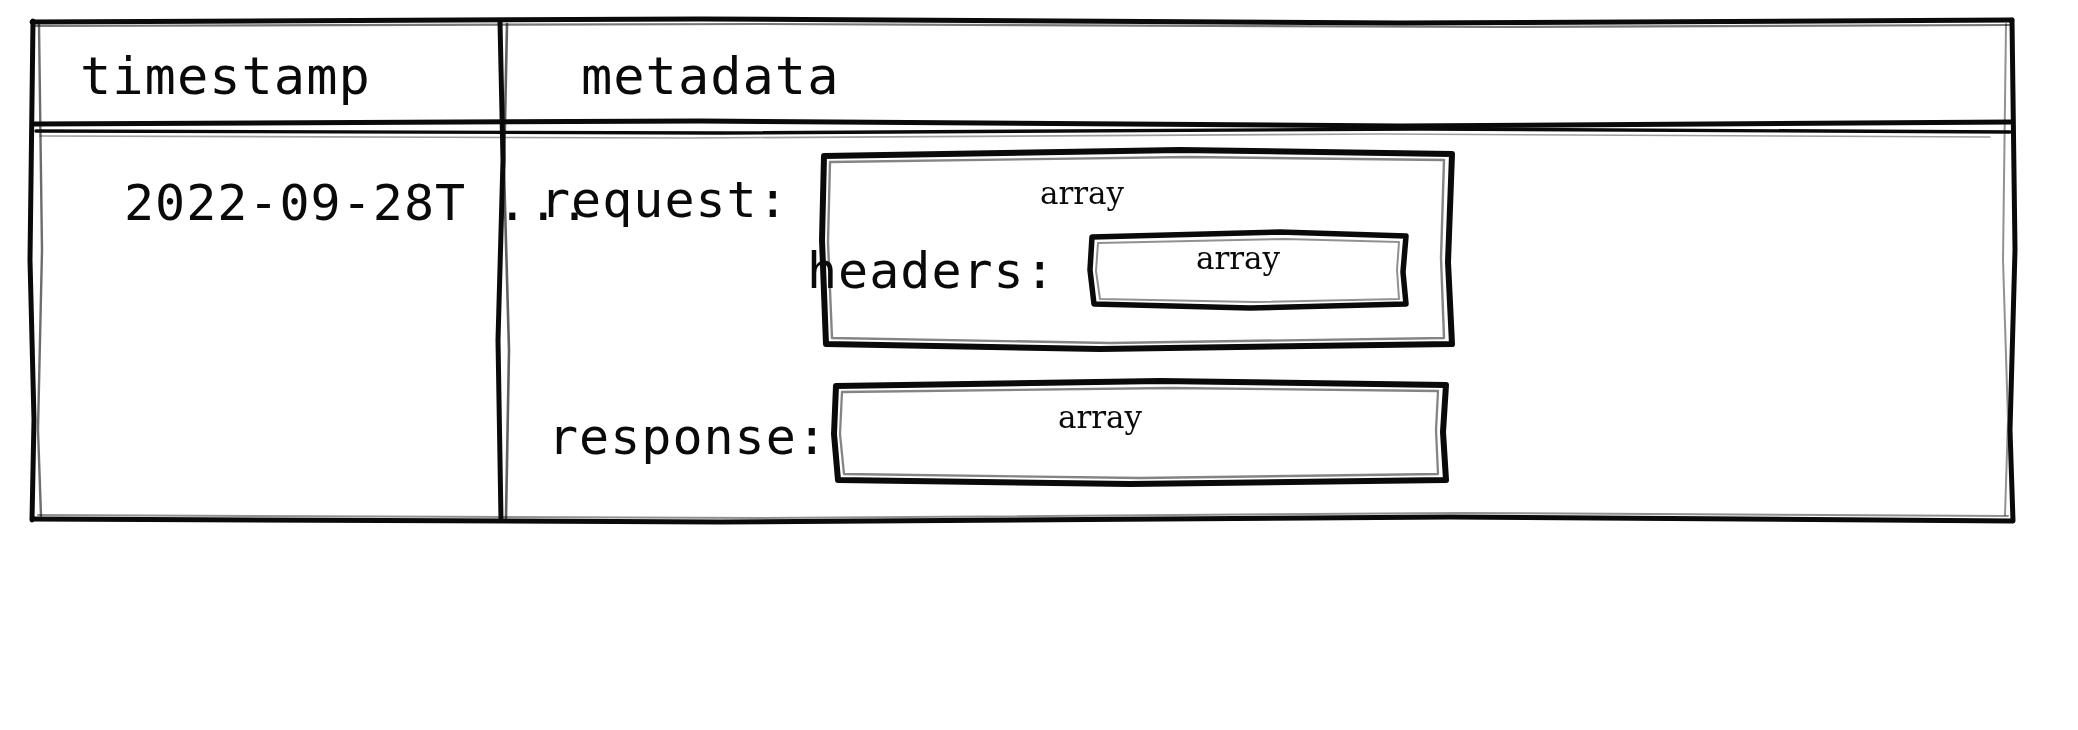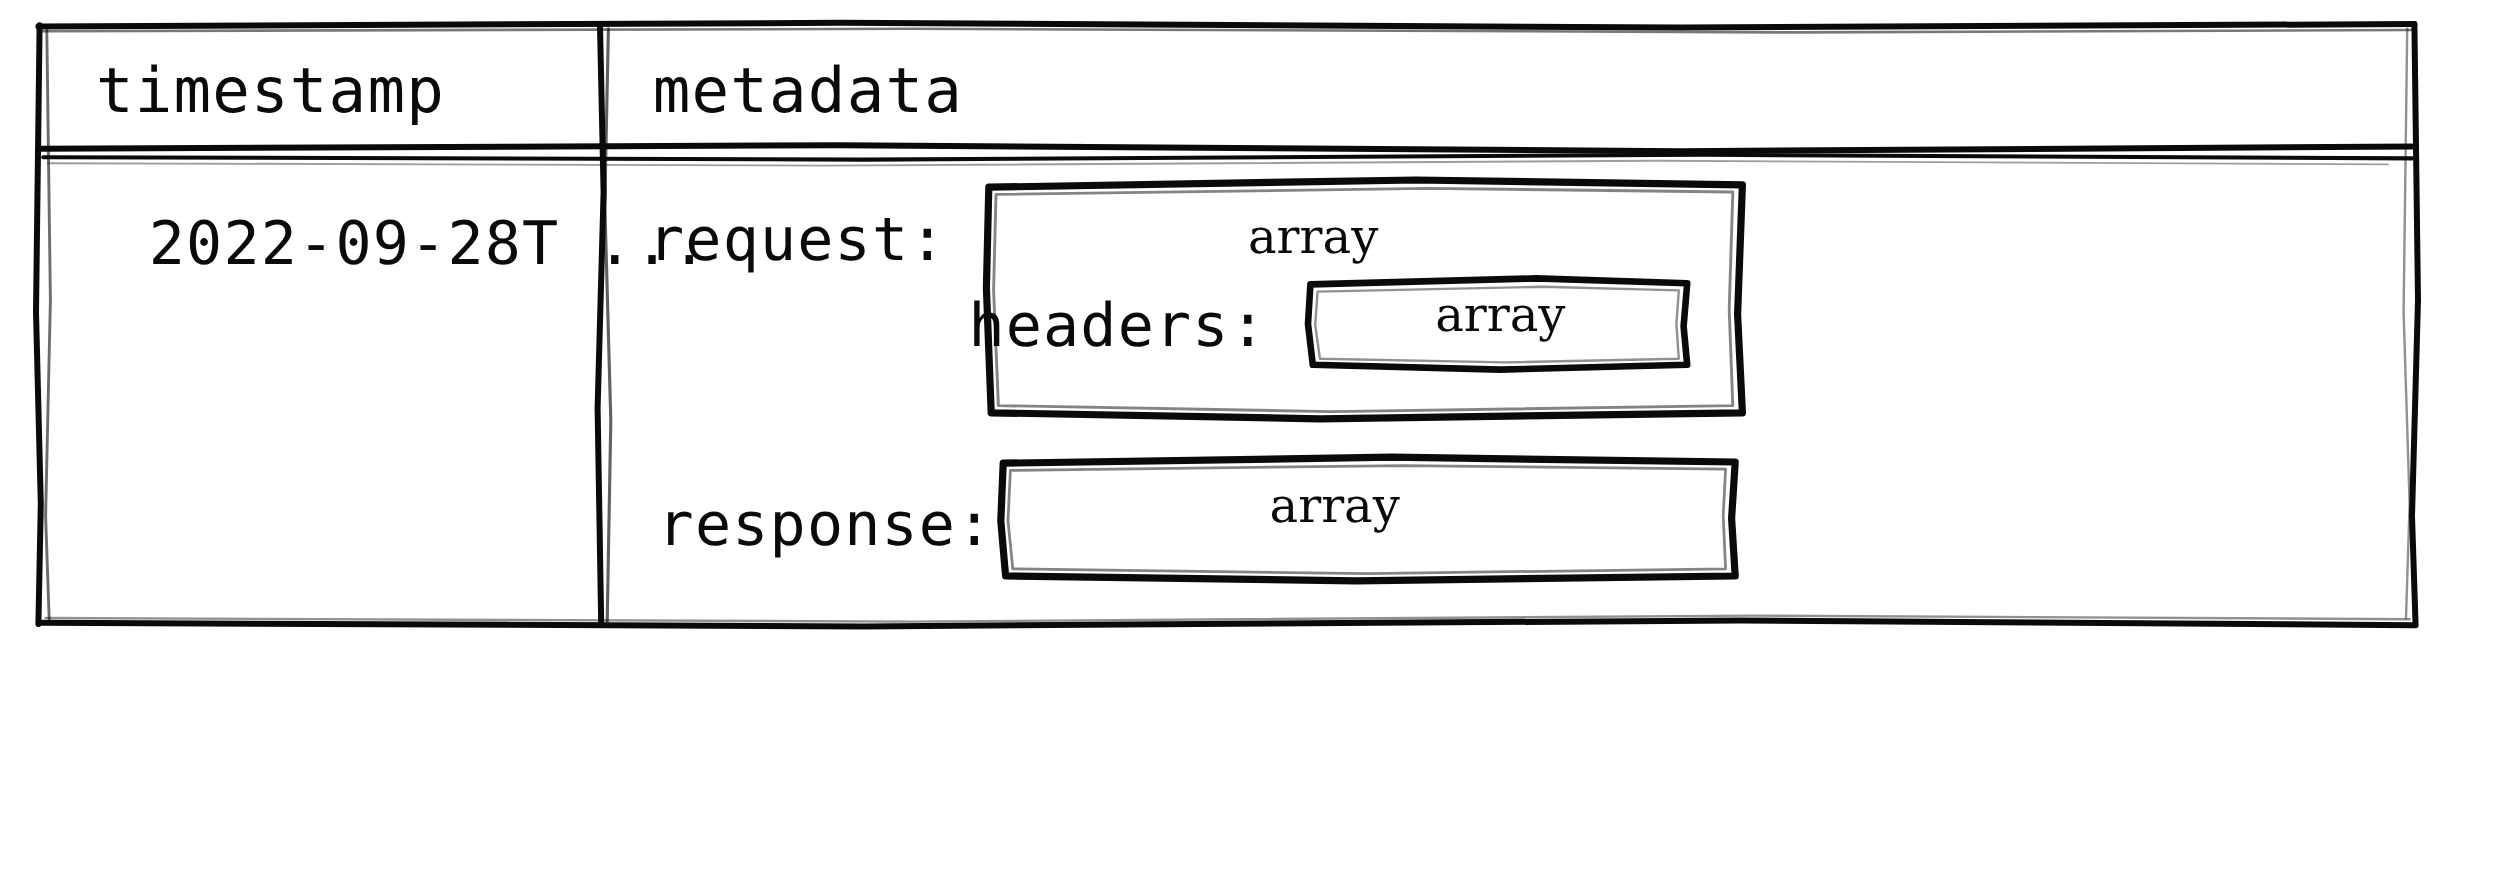--- a/index.html
+++ b/index.html
@@ -64,28 +64,28 @@
   .field-key {
     font-family: "DejaVu Sans Mono", monospace;
     font-size: 50px;
     font-weight: 500;
     letter-spacing: 1px;
     text-align: right;
   }
 
   .type-label {
     font-family: "DejaVu Serif", serif;
-    font-size: 40px;
+    font-size: 31px;
     font-weight: 400;
     letter-spacing: 0px;
   }
 
   
   #head-timestamp { left: 80px;  top: 50px;  }
-  #head-metadata  { left: 544px; top: 50px;  }
+  #head-metadata  { left: 581px; top: 50px;  }
 
   #val-timestamp  { left: 80px;  top: 178px; margin-left: 44px; }
 
   #key-request    { left: 540px; top: 175px; }
   #key-response   { left: 548px; top: 412px; }
   #key-headers    { left: 807px; top: 246px; }
 
   #type-request   { left: 1040px; top: 178px; }
   #type-headers   { left: 1196px; top: 243px; }
   #type-response  { left: 1058px; top: 402px; }

